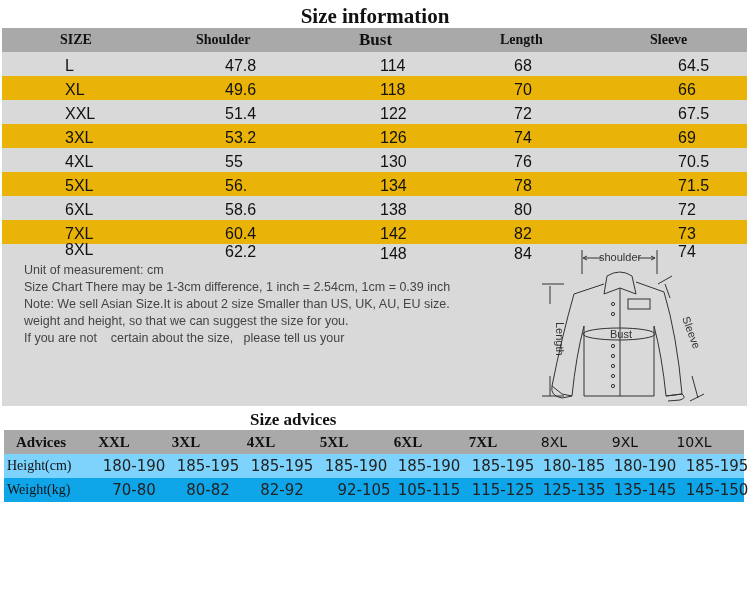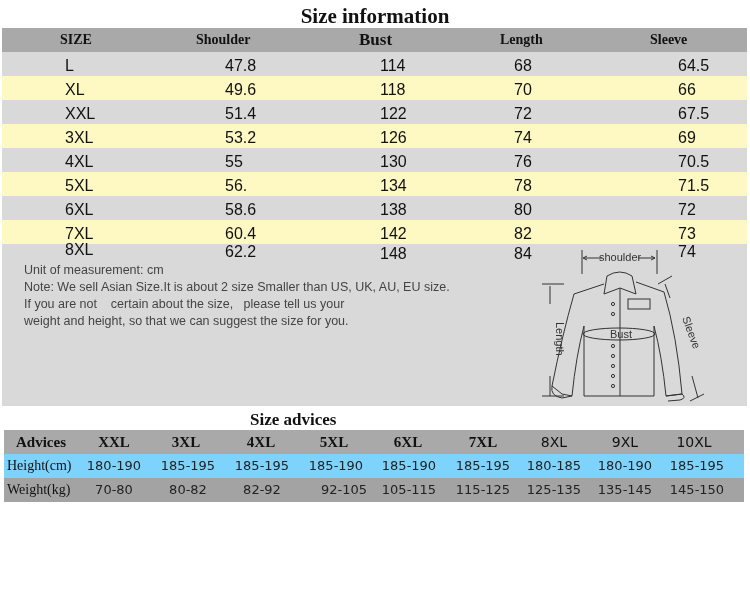--- a/index.html
+++ b/index.html
@@ -37,21 +37,21 @@
     }
     .row {
       position: relative;
       height: 24px;
     }
     .row.header {
       background: #a9a9a9;
       height: 24px;
     }
     .row.shade { background: #d9d9d9; }
-    .row.light { background: #fef9c3; }
+    .row.light { background: #eab308; }
     .cell {
       position: absolute;
       top: 0;
       height: 24px;
       line-height: 24px;
       white-space: nowrap;
     }
     .header .cell {
       font-family: "Liberation Serif", serif;
       font-weight: bold;
@@ -134,21 +134,21 @@
       left: 4px;
       top: 430px;
       width: 740px;
     }
     .arow {
       position: relative;
       height: 24px;
     }
     .arow.header { background: #a9a9a9; }
     .arow.light { background: #7dd3fc; }
-    .arow.shade { background: #a3a3a3; }
+    .arow.shade { background: #0ea5e9; }
     .acell {
       position: absolute;
       top: 0;
       height: 24px;
       line-height: 24px;
       white-space: nowrap;
       text-align: center;
       color: #111;
     }
     .arow.header .acell.serif {
@@ -162,22 +162,23 @@
       font-size: 14px;
     }
     .arow .acell.label {
       font-family: "Liberation Serif", serif;
       font-size: 14px;
       text-align: left;
     }
     .arow.header .acell.label { font-weight: bold; font-size: 15px; }
     .arow .acell.val {
       font-family: "DejaVu Sans", sans-serif;
-      font-size: 13px;
+      font-size: 15px;
       color: #222;
+      margin-left: 20px;
     }
   </style>
 </head>
 <body>
 
 <div class="page">
 
   <div class="title">Size information</div>
 
   <div class="size-table">
@@ -251,23 +252,24 @@
     <div class="last-row">
       <span class="cell body-cell c-size" style="top:-8px">8XL</span>
       <span class="cell body-cell c-sh" style="top:-6px">62.2</span>
       <span class="cell body-cell c-bust" style="top:-4px">148</span>
       <span class="cell body-cell c-len" style="top:-4px">84</span>
       <span class="cell body-cell c-slv" style="top:-6px">74</span>
     </div>
 
     <div class="notes">
       <div class="note-line">Unit of measurement: cm</div>
+      <div class="note-line">Size Chart There may be 1-3cm difference, 1 inch = 2.54cm, 1cm = 0.39 inch</div>
       <div class="note-line">Note: We sell Asian Size.It is about 2 size Smaller than US, UK, AU, EU size.</div>
+      <div class="note-line">weight and height, so that we can suggest the size for you.</div>
       <div class="note-line">If you are not    certain about the size,   please tell us your</div>
-      <div class="note-line">weight and height, so that we can suggest the size for you.</div>
     </div>
 
     <svg class="diagram" viewBox="0 0 190 160">
       <g fill="none" stroke="#333" stroke-width="1">
 
         <line x1="50" y1="4" x2="50" y2="28"></line>
         <line x1="125" y1="4" x2="125" y2="28"></line>
         <line x1="52" y1="12" x2="70" y2="12"></line>
         <line x1="106" y1="12" x2="123" y2="12"></line>
         <polyline points="55,10 51,12 55,14"></polyline>

